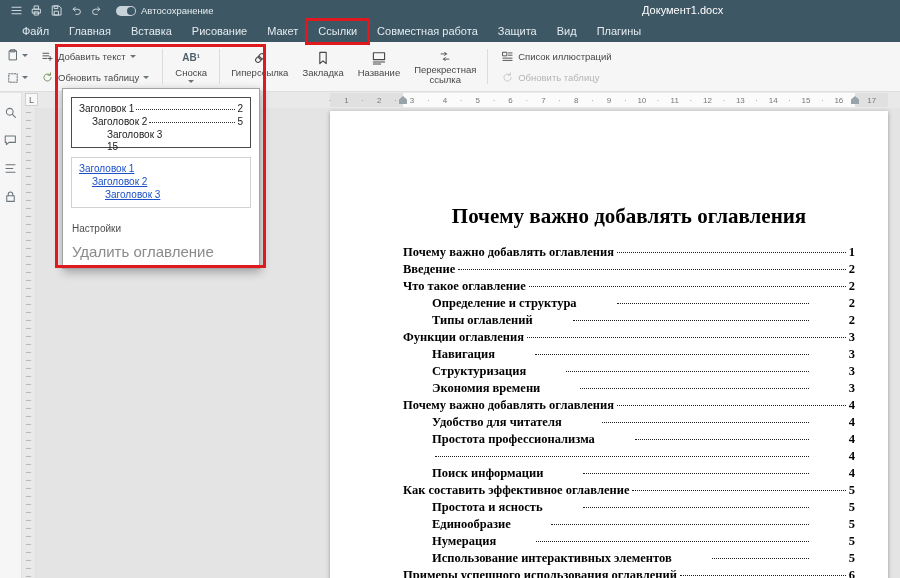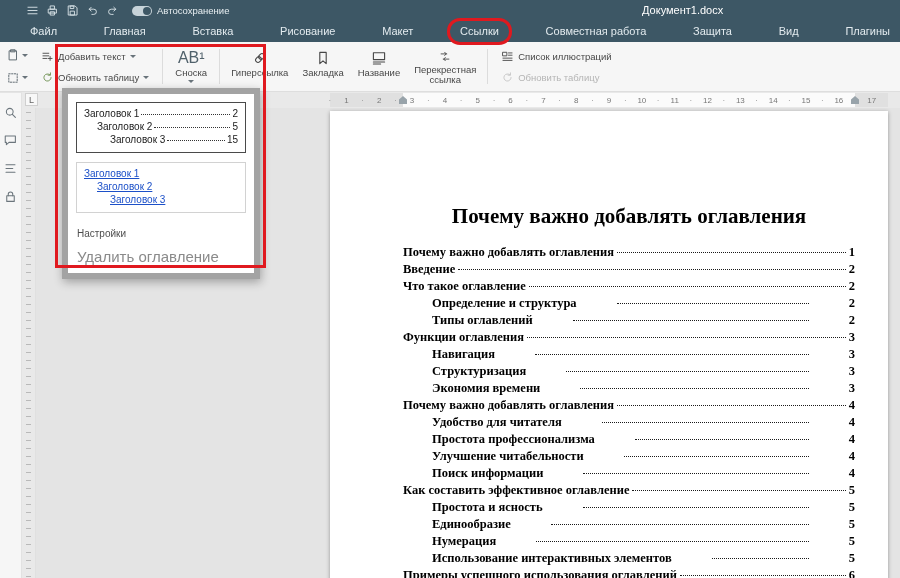--- a/index.html
+++ b/index.html
@@ -2,51 +2,51 @@
 <html><head>
 <meta charset="utf-8">
 <style>
   html,body{margin:0;padding:0;background:#cfcfcf;}
   *{box-sizing:border-box;}
   .app{position:relative;width:900px;height:578px;overflow:hidden;background:#e4e4e4;
        font-family:"Liberation Sans",sans-serif;-webkit-font-smoothing:antialiased;}
 
   
   .header{position:absolute;top:0;left:0;right:0;height:42px;background:#3d5765;z-index:10;}
-  .row1{height:21px;display:flex;align-items:center;padding:0 22px;position:relative;}
+  .row1{height:21px;display:flex;align-items:center;padding:0 6px;position:relative;}
   .hicon{width:20px;height:17px;display:flex;align-items:center;justify-content:center;color:#dce6ea;cursor:pointer;}
   .hicon svg{display:block;}
   .autosave{display:flex;align-items:center;gap:5px;margin-left:10px;cursor:pointer;}
   .switch{width:20px;height:10px;border-radius:5px;background:#c7d3d9;position:relative;}
   .switch::after{content:"";position:absolute;right:1px;top:1px;width:8px;height:8px;border-radius:50%;background:#3d5765;}
   .autosave-lbl{color:#e7eef1;font-size:9.5px;}
   .tb-title{position:absolute;left:642px;top:0;line-height:21px;color:#ffffff;font-size:11px;}
-  .row2{height:21px;display:flex;padding-left:20px;justify-content:space-between;}
+  .row2{height:21px;display:flex;padding-left:12px;}
   .tab{color:#e3ebef;font-size:11px;line-height:21px;padding:0 10px;cursor:pointer;white-space:nowrap;position:relative;}
-  .tab[data-highlight="true"]{box-shadow:0 0 0 3px #e0191f;z-index:6;border-radius:10px;}
+  .tab[data-highlight="true"]{box-shadow:0 0 0 3px #e0191f;z-index:6;}
 
   
   .toolbar{position:absolute;top:42px;left:0;right:0;height:50px;background:#f6f6f6;
            border-bottom:1px solid #dedede;display:flex;align-items:stretch;padding:2px 0 2px 2px;z-index:5;color:#5f6b72;}
   .mini-col{display:flex;flex-direction:column;justify-content:space-around;width:30px;}
   .mini{display:flex;align-items:center;justify-content:center;gap:2px;cursor:pointer;color:#5f6b72;}
   .caret{width:0;height:0;border-left:3px solid transparent;border-right:3px solid transparent;border-top:3.5px solid #68737a;}
   .bigbtn{display:flex;flex-direction:column;align-items:center;justify-content:flex-start;gap:2px;
           padding:4px 5px 2px;margin:1px;border:1px solid transparent;background:none;font-family:inherit;
           font-size:9.5px;color:#474747;min-width:46px;cursor:pointer;}
   .bigbtn .lbl{text-align:center;line-height:10px;max-width:62px;}
   .bigbtn.pressed{background:#e1e6e9;border-color:#bcc6cb;}
   .bigbtn.toc-btn{margin-left:30px;}
   .stack{display:flex;flex-direction:column;justify-content:center;gap:4px;padding:0 6px;}
   .smallbtn{display:flex;align-items:center;gap:4px;font-size:9.5px;color:#474747;background:none;border:none;
             font-family:inherit;cursor:pointer;padding:2px 3px;white-space:nowrap;}
   .smallbtn.disabled{color:#b5b5b5;}
   .smallbtn.disabled svg{color:#c4c4c4;}
   .sep{width:1px;background:#dcdcdc;margin:5px 4px;}
-  .ab-glyph{font-size:16px;font-weight:normal;color:#50616b;line-height:16px;height:16px;}
+  .ab-glyph{font-size:10px;font-weight:bold;color:#50616b;line-height:16px;height:16px;}
   .green{color:#6b8e4e;}
 
   
   .sidebar{position:absolute;top:93px;left:0;width:22px;bottom:0;background:#f6f6f6;border-right:1px solid #e2e2e2;
            display:flex;flex-direction:column;align-items:center;padding-top:12px;gap:12px;z-index:4;}
   .sbicon{width:16px;height:16px;color:#6b757c;cursor:pointer;}
 
   
   .rulerbar{position:absolute;top:92px;left:22px;right:0;height:16px;background:#e9e9e9;z-index:3;}
   .tabsel{position:absolute;left:3px;top:1px;width:13px;height:13px;background:#f8f8f8;border:1px solid #cfcfcf;
@@ -69,27 +69,27 @@
   .page{position:absolute;left:308px;top:3px;width:558px;height:760px;background:#ffffff;
         box-shadow:0 1px 4px rgba(0,0,0,0.35);padding:92px 33px 40px 73px;cursor:text;}
   .doc-title{font-family:"Liberation Serif",serif;font-size:21px;line-height:26px;font-weight:bold;color:#000;
              text-align:center;margin:0 0 16px 0;}
   .toc-row{display:flex;align-items:baseline;height:17px;font-family:"Liberation Serif",serif;
            font-size:12.5px;font-weight:bold;color:#000;cursor:pointer;}
   .toc-row[data-level="2"]{padding-left:29px;gap:37px;}
   .toc-leader{flex:1;border-bottom:1.6px dotted #1a1a1a;margin:0 3px;transform:translateY(-3px);}
 
   
-  .toc-dropdown{position:absolute;left:62px;top:88px;width:198px;background:#ffffff;border:6px solid #a3a3a3;
+  .toc-dropdown{position:absolute;left:62px;top:88px;width:198px;background:#ffffff;border:1px solid #a3a3a3;
                 box-shadow:1px 3px 9px rgba(0,0,0,0.3);padding:8px 8px 5px;z-index:40;}
   .prevbox{border:1px solid #4a4a4a;padding:5px 7px;margin-bottom:9px;cursor:pointer;background:#fff;}
   .prevbox.links{border-color:#d2d2d2;}
   .prow{display:flex;align-items:baseline;font-size:10px;color:#1a1a1a;height:13px;}
   .prow[data-level="2"]{padding-left:13px;}
-  .prow[data-level="3"]{padding-left:26px;}
+  .prow[data-level="3"]{padding-left:26px;flex-direction:column;}
   .pleader{flex:1;border-bottom:1.3px dotted #333;margin:0 2px;transform:translateY(-2px);}
   .prevbox.links .prow{color:#1c50c8;}
   .prevbox.links .prow .plabel{text-decoration:underline;}
   .dd-item{font-size:10px;color:#4e4e4e;padding:6px 1px 1px;cursor:pointer;}
   .dd-item.remove{font-size:15px;color:#8a8a8a;padding-top:8px;padding-bottom:3px;}
 
   
   .red-panel{position:absolute;left:55px;top:44px;width:211px;height:224px;border:3px solid #e0191f;
              z-index:50;pointer-events:none;}
   svg{stroke:currentColor;fill:none;stroke-width:1.4;stroke-linecap:round;stroke-linejoin:round;}
@@ -363,21 +363,20 @@
           <span class="toc-label">Удобство для читателя</span>
           <span class="toc-leader"></span>
           <span class="toc-page">4</span>
         </div>
           <div class="toc-row" data-level="2">
           <span class="toc-label">Простота профессионализма</span>
           <span class="toc-leader"></span>
           <span class="toc-page">4</span>
         </div>
           <div class="toc-row" data-level="2">
-          <span class="toc-label">Улучшение читабельности</span>
           <span class="toc-leader"></span>
           <span class="toc-page">4</span>
         </div>
           <div class="toc-row" data-level="2">
           <span class="toc-label">Поиск информации</span>
           <span class="toc-leader"></span>
           <span class="toc-page">4</span>
         </div>
           <div class="toc-row" data-level="1">
           <span class="toc-label">Как составить эффективное оглавление</span>

